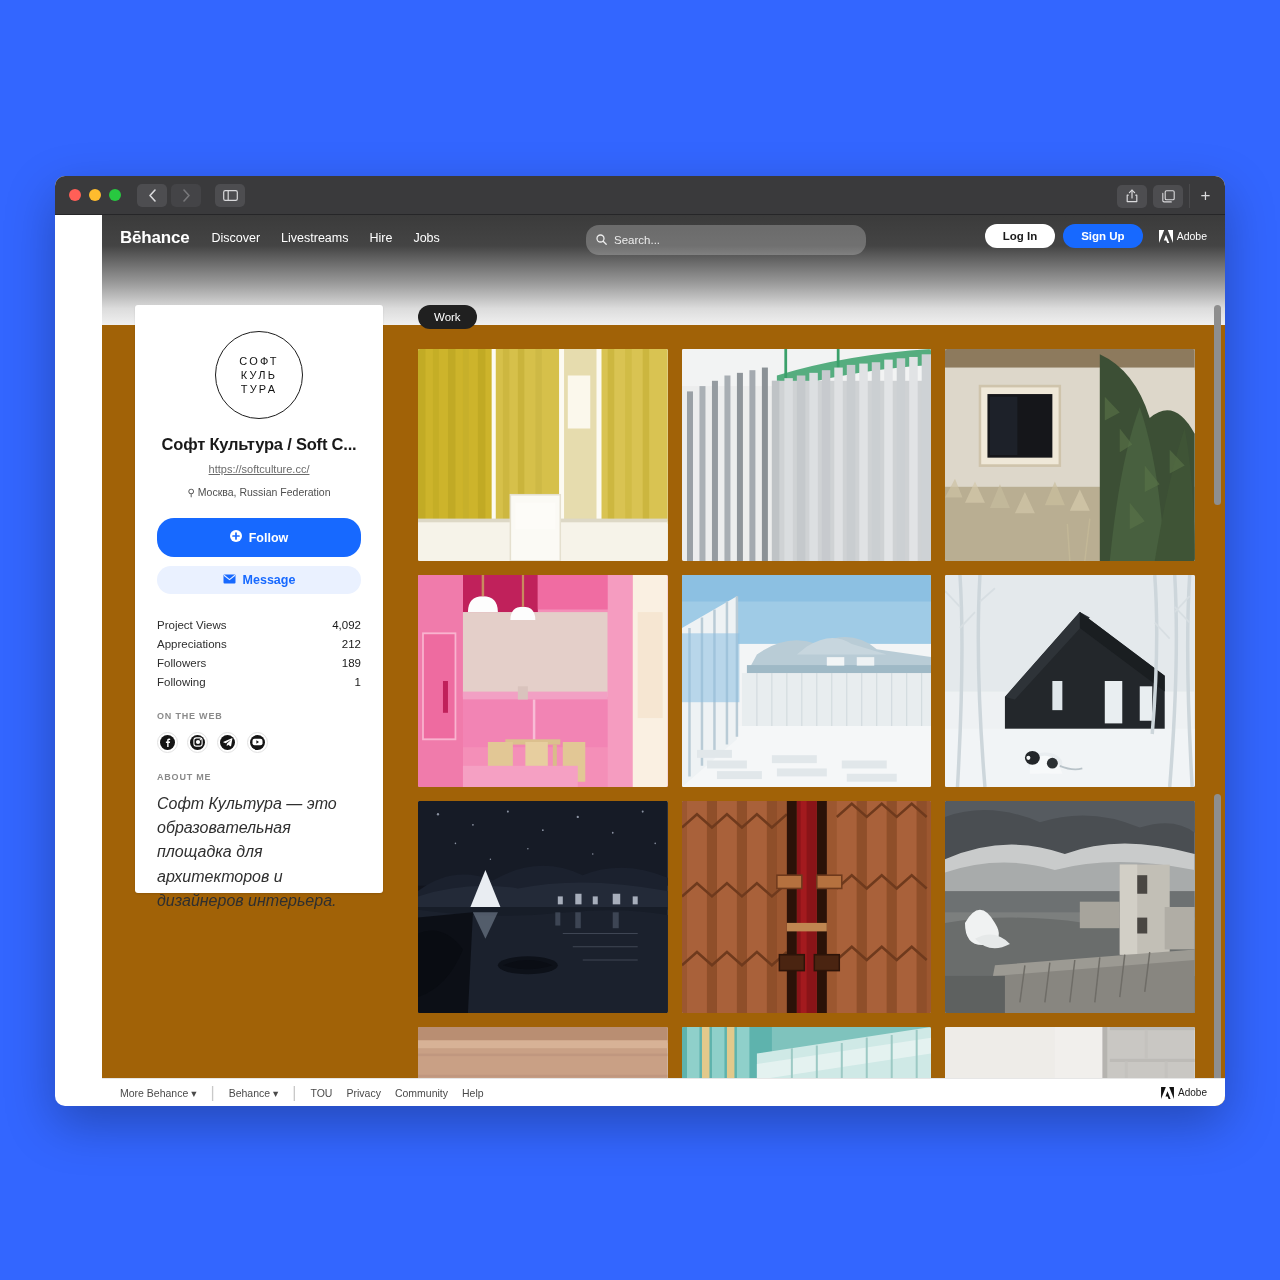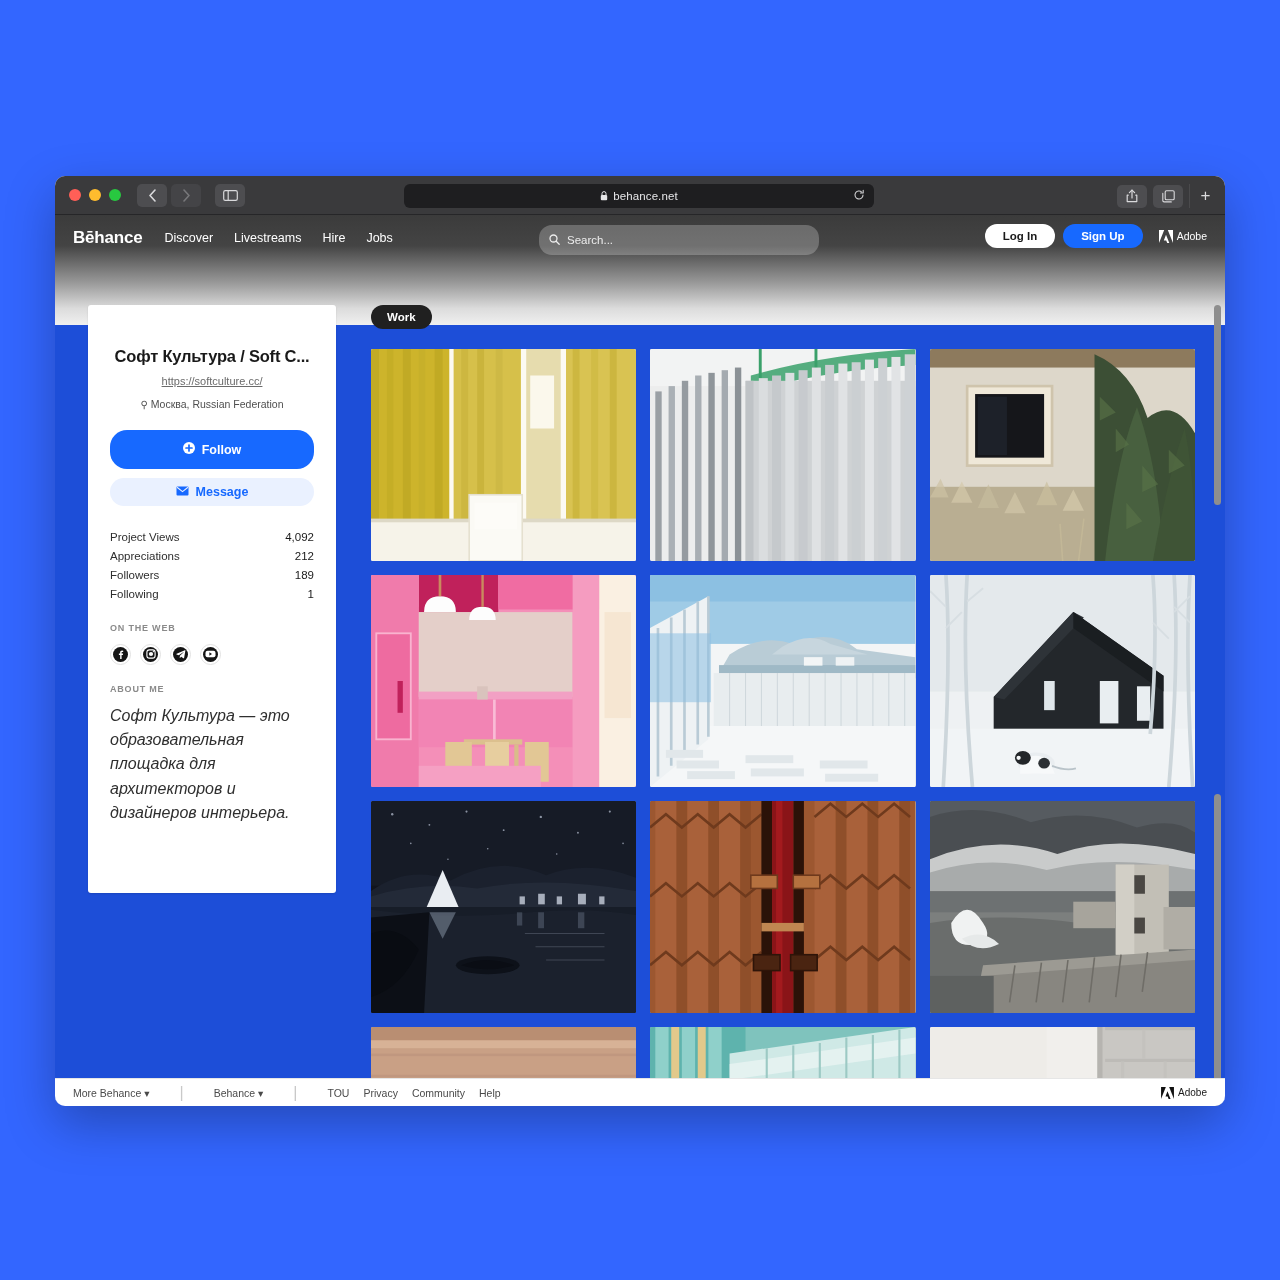--- a/index.html
+++ b/index.html
@@ -75,22 +75,23 @@
   .plus-btn {
     width: 26px; height: 24px; display: flex; align-items: center;
     justify-content: center; color: #d9d9db; font-size: 17px; font-weight: 300;
     border-left: 1px solid #4a4a4c; padding-left: 6px;
   }
 
   
   .site {
     position: relative;
     height: 891px;
-    background: #1d4ed8;
+    background: #a16207;
     overflow: hidden;
+    margin-left: 47px;
   }
   .bh-gradient {
     position: absolute; left: 0; top: 0; right: 0; height: 110px;
     background: linear-gradient(to bottom, #3b3b3b 0%, #444444 28%, #9a9a9a 62%, #dcdcdc 85%, #f0f0f0 100%);
     z-index: 2;
   }
   .bh-header {
     position: relative;
     z-index: 3;
     height: 46px;
@@ -215,21 +216,21 @@
   
   .main-col {
     flex: 1;
     padding-left: 35px;
     padding-right: 30px;
     position: relative;
   }
   .tab-pill {
     display: inline-block;
     background: #202020; color: #fff;
-    font-size: 11.5px; font-weight: 700;
+    font-size: 11.5px; font-weight: 400;
     border-radius: 14px; padding: 6px 16px;
     border: none; cursor: pointer;
   }
   .grid {
     margin-top: 20px;
     display: grid;
     grid-template-columns: repeat(3, 1fr);
     gap: 14px;
   }
   .thumb {
@@ -261,21 +262,21 @@
   }
 
   
   .bh-footer {
     position: absolute; left: 0; right: 0; bottom: 0;
     height: 28px;
     background: #fff;
     border-top: 1px solid #e6e6e6;
     display: flex; align-items: center;
     padding: 0 18px;
-    gap: 16px;
+    gap: 0;
     z-index: 7;
   }
   .bh-footer a, .bh-footer span.fl {
     font-size: 10.5px; color: #4a4a4a; text-decoration: none;
   }
   .f-sep { color: #c9c9c9; margin: 0 14px; }
   .f-links { display: flex; gap: 14px; margin-left: 36px; }
   .footer-adobe { margin-left: auto; display: flex; align-items: center; gap: 4px; }
   .footer-adobe .a-txt { font-size: 10px; color: #1a1a1a; }
 </style>
@@ -304,35 +305,20 @@
       </div>
     </div>
 
     <div class="tb-btn sidebar-btn">
       <svg width="15" height="11" viewBox="0 0 15 11">
           <rect x="0.7" y="0.7" width="13.6" height="9.6" rx="1.6" stroke="currentColor" stroke-width="1.2" fill="none"></rect>
           <line x1="5.2" y1="0.7" x2="5.2" y2="10.3" stroke="currentColor" stroke-width="1.2"></line>
         </svg>
     </div>
 
-    <div class="urlbar">
-      <span>
-        <svg width="8" height="10" viewBox="0 0 8 10">
-            <path d="M2 4V2.6a2 2 0 0 1 4 0V4" stroke="#e6e6e8" stroke-width="1" fill="none"></path>
-            <rect x="0.8" y="4" width="6.4" height="5.2" rx="1" fill="#e6e6e8"></rect>
-          </svg>
-      </span>
-      <span class="url-text">behance.net</span>
-      <span class="reload">
-        <svg width="12" height="12" viewBox="0 0 12 12">
-            <path d="M10 6a4 4 0 1 1-1.3-2.95" stroke="currentColor" stroke-width="1.1" fill="none" stroke-linecap="round"></path>
-            <path d="M10.2 1.2V4h-2.7" stroke="currentColor" stroke-width="1.1" fill="none" stroke-linecap="round" stroke-linejoin="round"></path>
-          </svg>
-      </span>
-    </div>
 
     <div class="tb-right">
       <div class="tb-btn">
         <svg width="12" height="14" viewBox="0 0 12 14">
             <path d="M6 1.2V9" stroke="currentColor" stroke-width="1.2" stroke-linecap="round"></path>
             <path d="M3.4 3.7 6 1.1l2.6 2.6" stroke="currentColor" stroke-width="1.2" fill="none" stroke-linecap="round" stroke-linejoin="round"></path>
             <path d="M2.2 6.2H1.2v6.4h9.6V6.2H9.8" stroke="currentColor" stroke-width="1.2" fill="none" stroke-linecap="round" stroke-linejoin="round"></path>
           </svg>
       </div>
       <div class="tb-btn">
@@ -377,20 +363,25 @@
               <path d="M7 4.7 10.3 13H8.2l-1-2.6H4.8z" fill="#fff"></path>
             </svg>
           <span class="a-txt">Adobe</span>
         </div>
       </div>
     </div>
 
     <div class="content">
 
       <div class="profile-card">
+        <div class="avatar-ring">
+          <span>СОФТ</span>
+          <span>КУЛЬ</span>
+          <span>ТУРА</span>
+        </div>
 
         <div class="p-name">Софт Культура / Soft C...</div>
         <a class="p-url" href="#">https://softculture.cc/</a>
         <div class="p-loc">
           <span class="pin">⚲</span>
           <span>Москва, Russian Federation</span>
         </div>
 
         <button class="btn-follow">
           <span>

